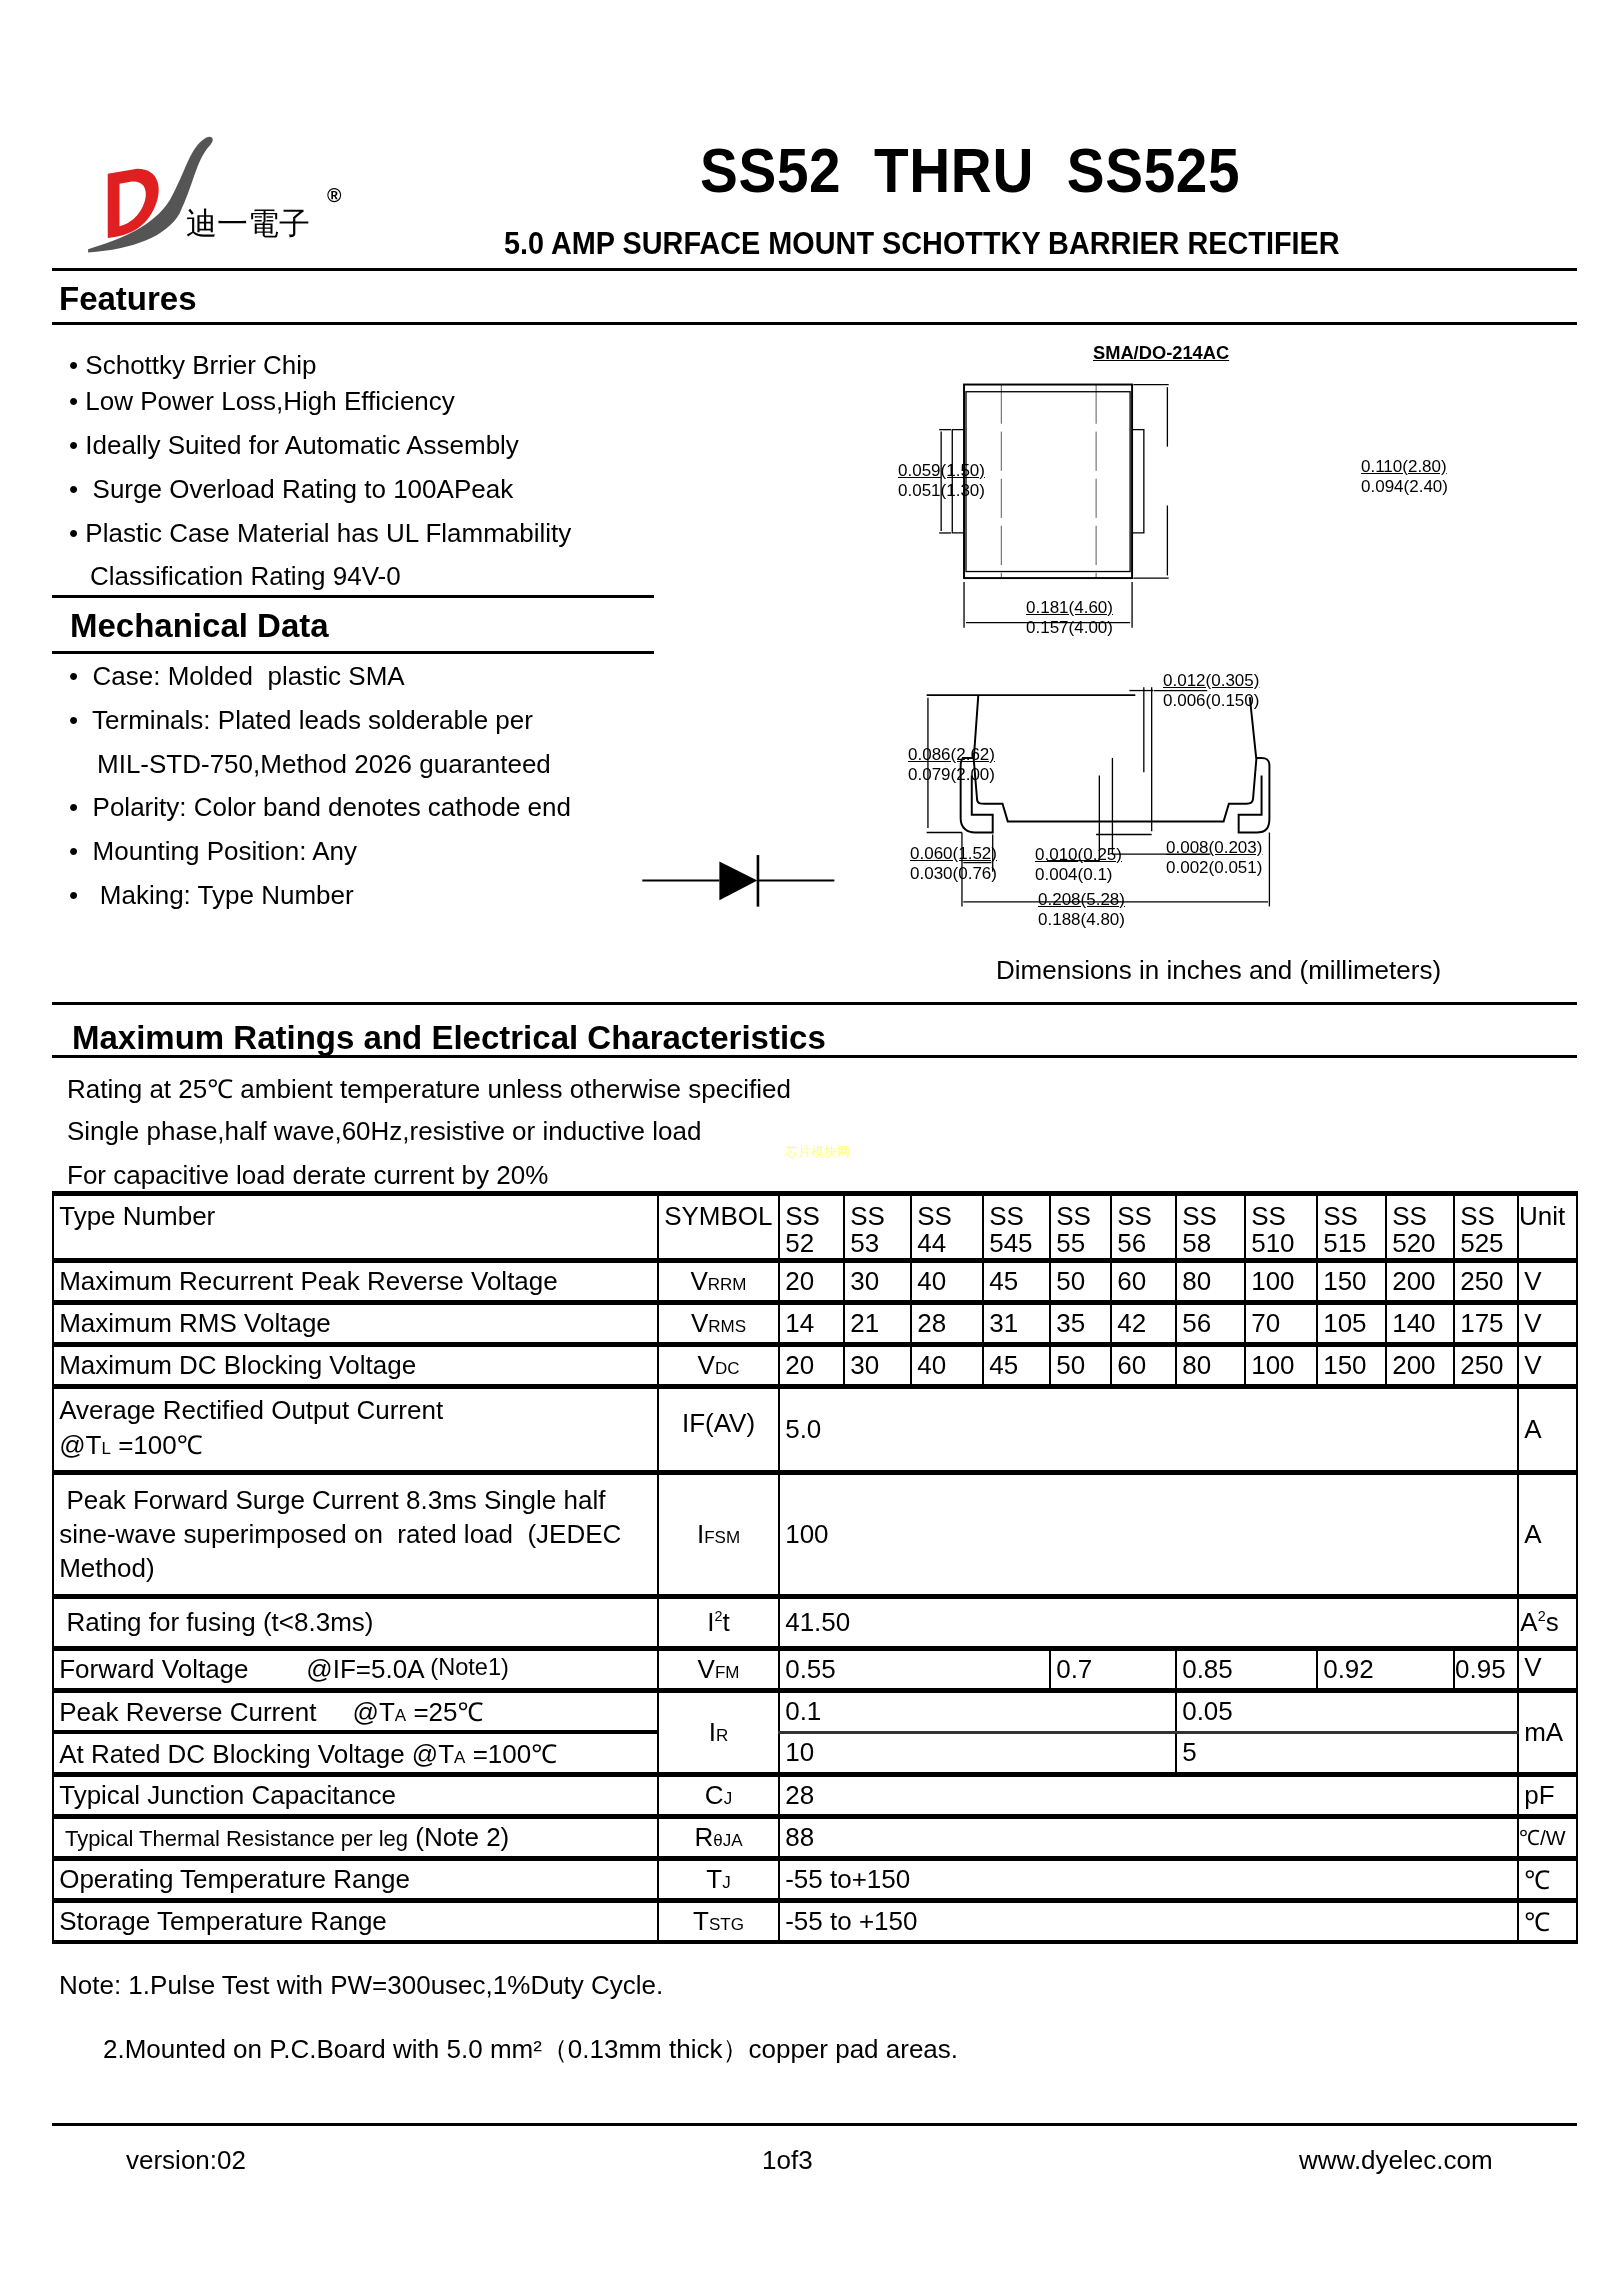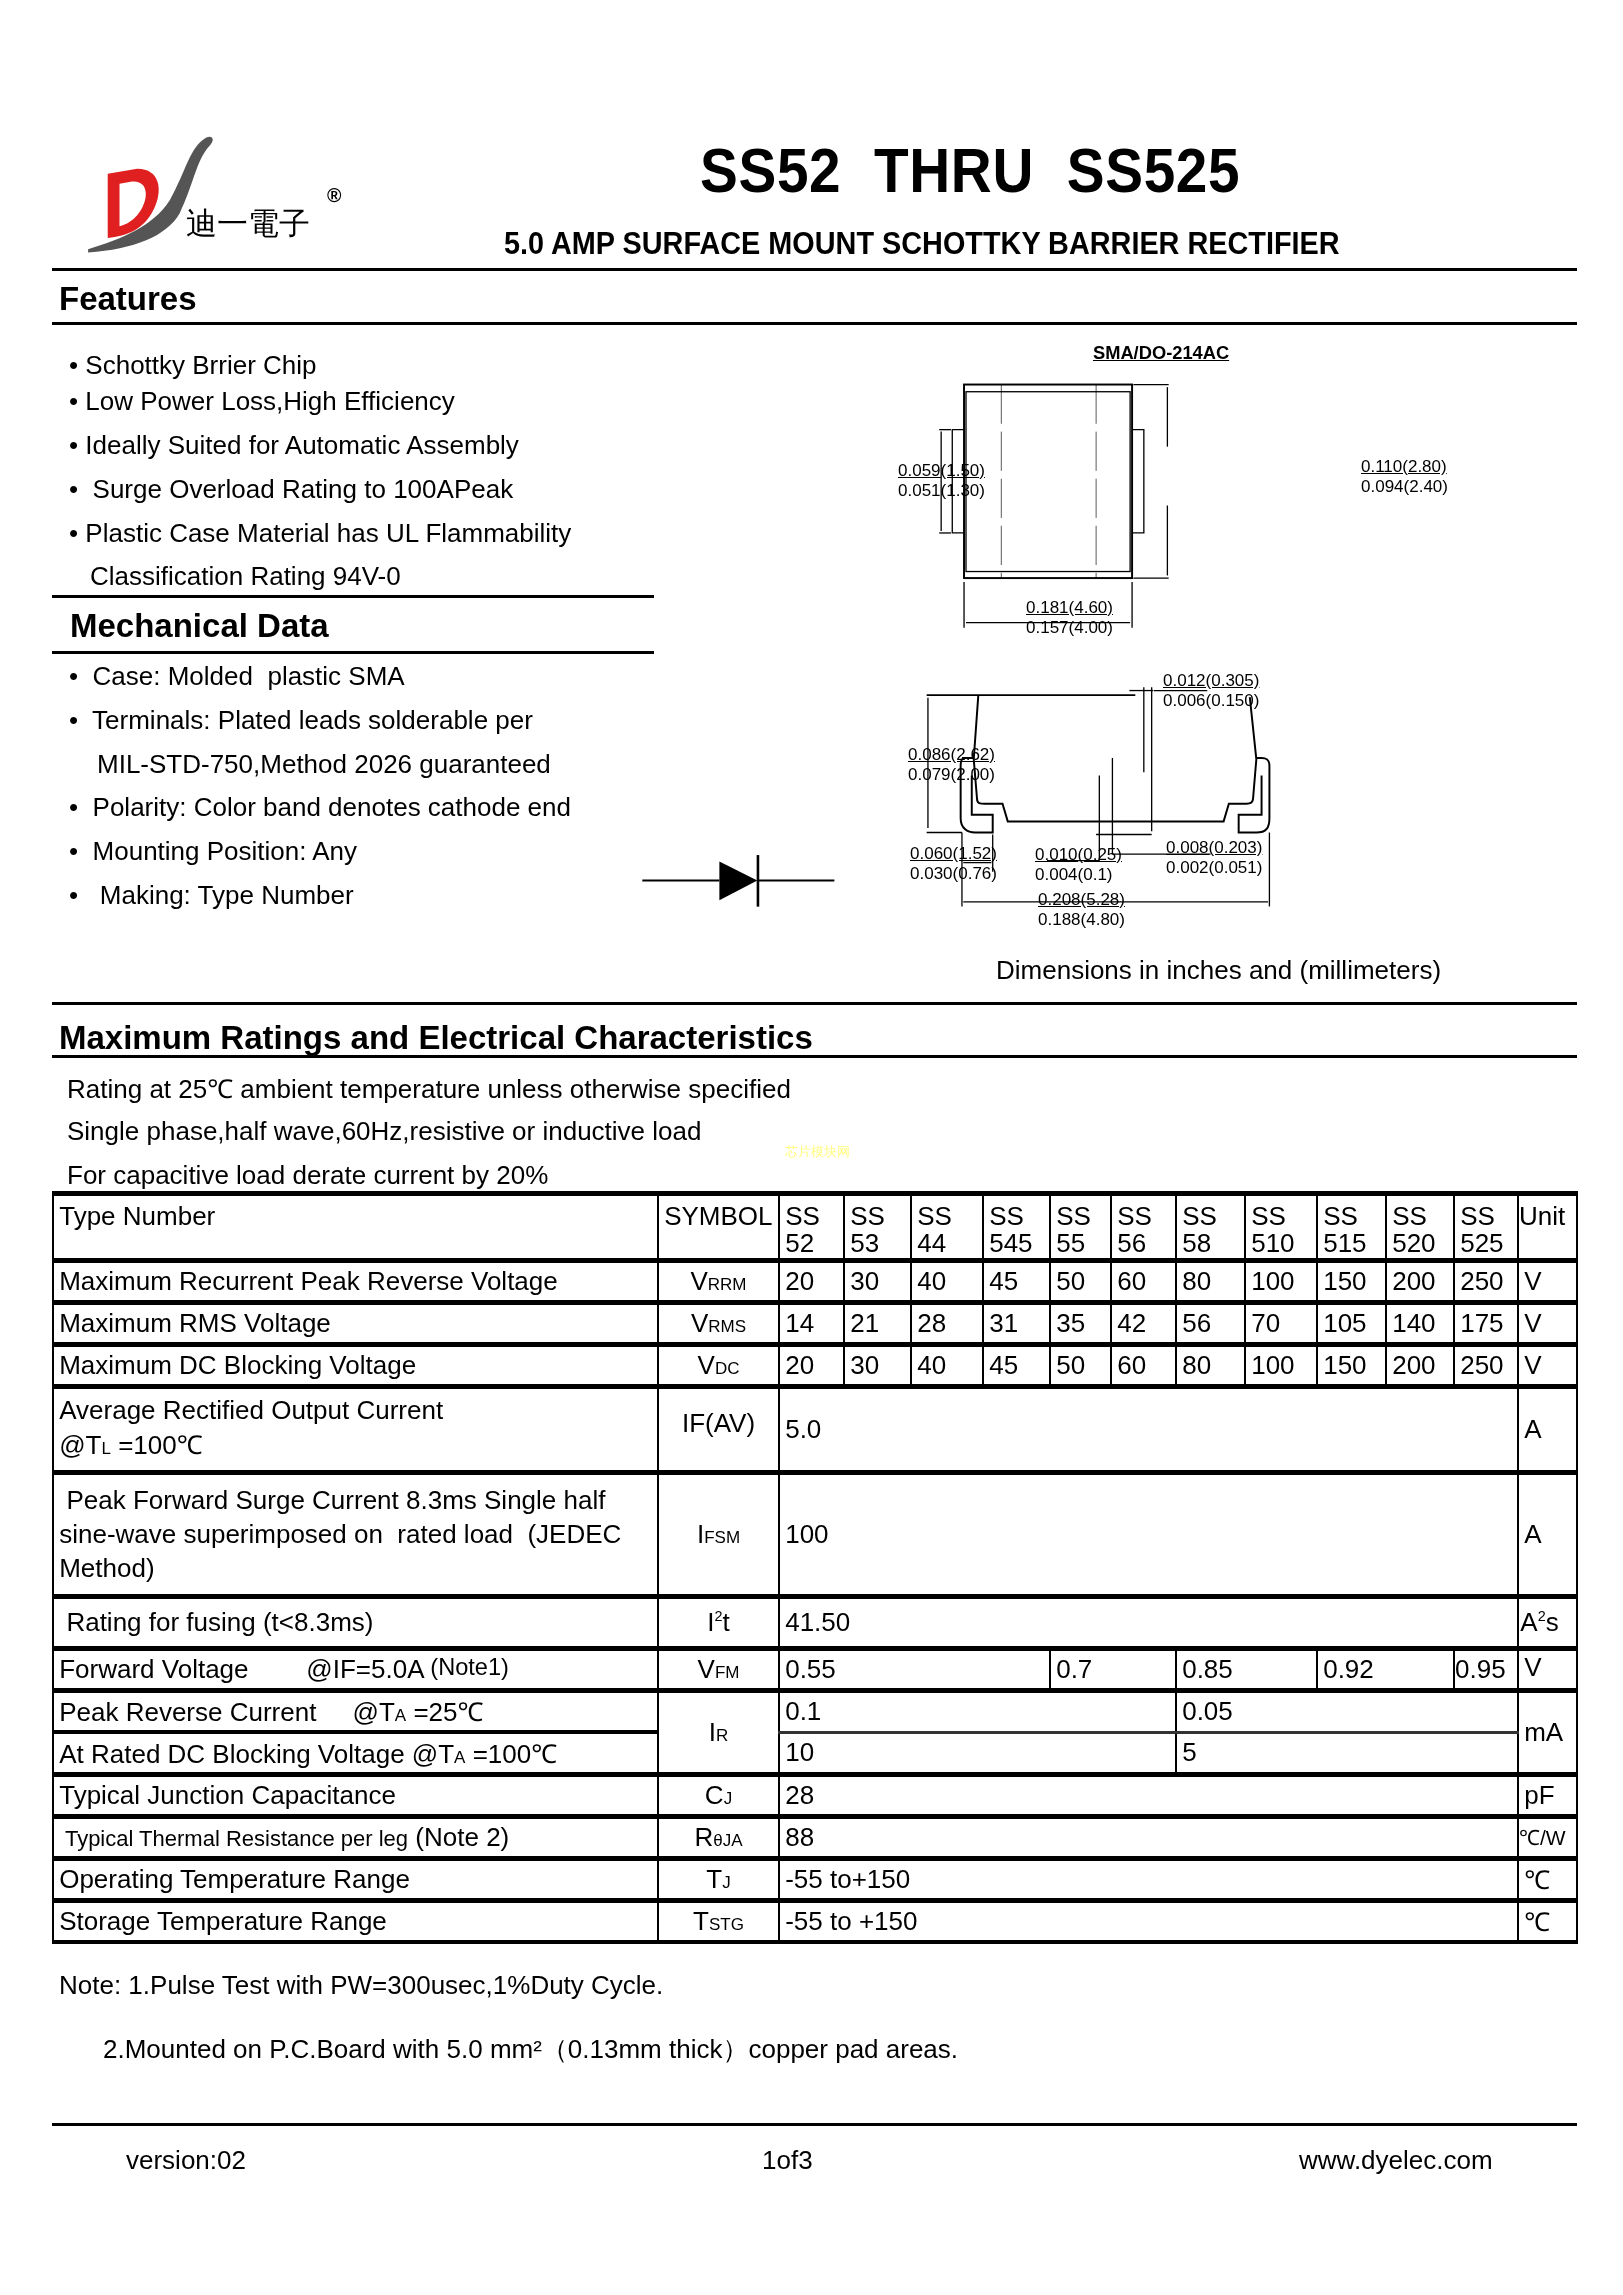--- a/index.html
+++ b/index.html
@@ -121,21 +121,21 @@
 </svg>
 <div class="abs dim" style="left:1163px;top:671px;"><span class="dimu">0.012(0.305)</span><br><span>0.006(0.150)</span></div>
 <div class="abs dim" style="left:908px;top:745px;"><span class="dimu">0.086(2.62)</span><br><span>0.079(2.00)</span></div>
 <div class="abs dim" style="left:910px;top:844px;"><span class="dimu">0.060(1.52)</span><br><span>0.030(0.76)</span></div>
 <div class="abs dim" style="left:1035px;top:845px;"><span class="dimu">0.010(0.25)</span><br><span>0.004(0.1)</span></div>
 <div class="abs dim" style="left:1166px;top:838px;"><span class="dimu">0.008(0.203)</span><br><span>0.002(0.051)</span></div>
 <div class="abs dim" style="left:1038px;top:890px;"><span class="dimu">0.208(5.28)</span><br><span>0.188(4.80)</span></div>
 <div class="abs" style="left:996px;top:955px;font-size:26px;">Dimensions in inches and (millimeters)</div>
 
 <div class="rule" style="left:52px;top:1002px;width:1525px;height:3.3px;"></div>
-<div class="abs section-h" style="left:59px;top:1019px;">Maximum Ratings and Electrical Characteristics</div>
+<div class="abs section-h" style="left:72px;top:1019px;">Maximum Ratings and Electrical Characteristics</div>
 <div class="rule" style="left:52px;top:1055px;width:1525px;height:3.3px;"></div>
 <div class="abs t-line" style="left:67px;top:1070px;">Rating at 25℃ ambient temperature unless otherwise specified</div>
 <div class="abs t-line" style="left:67px;top:1116px;">Single phase,half wave,60Hz,resistive or inductive load</div>
 <div class="abs t-line" style="left:67px;top:1160px;">For capacitive load derate current by 20%</div>
 <div class="abs watermark">芯片模块网</div>
 
 <table class="spec">
   <colgroup>
     <col style="width:605px">
       <col style="width:121px">

